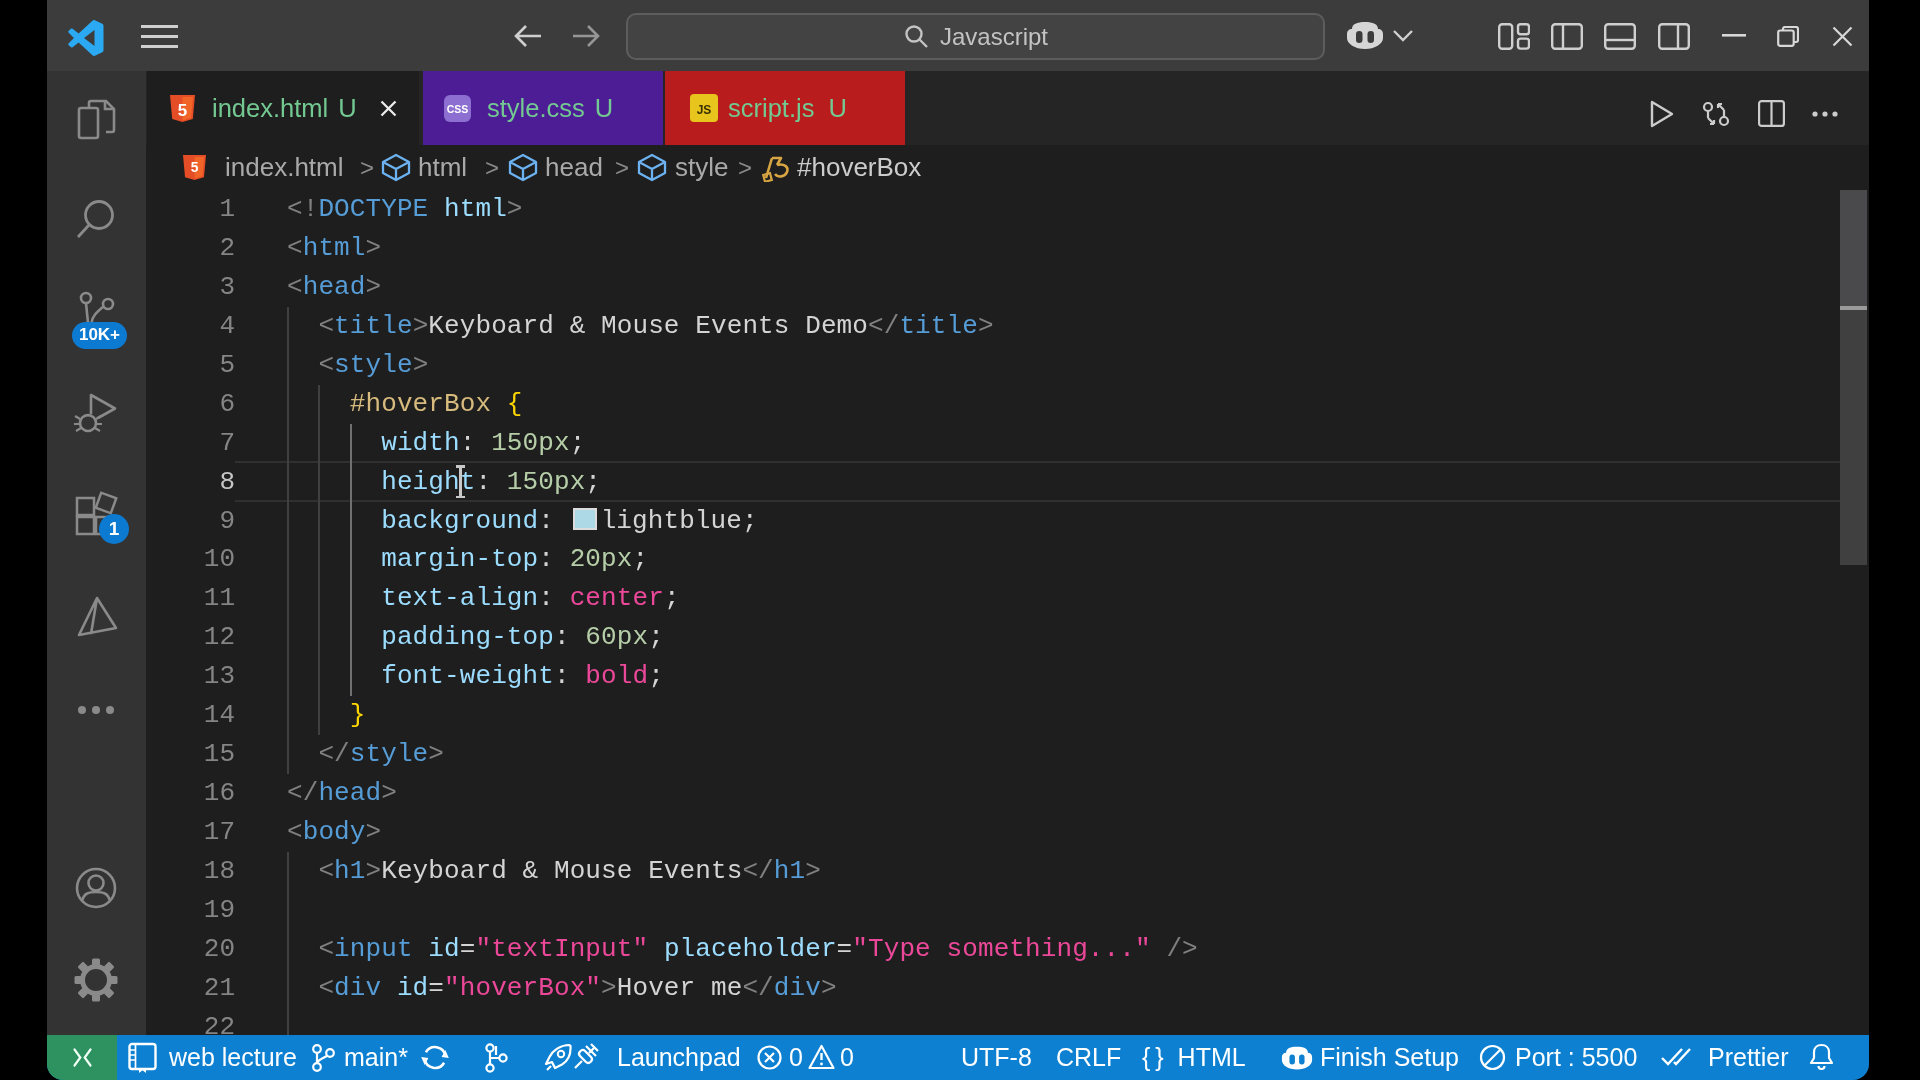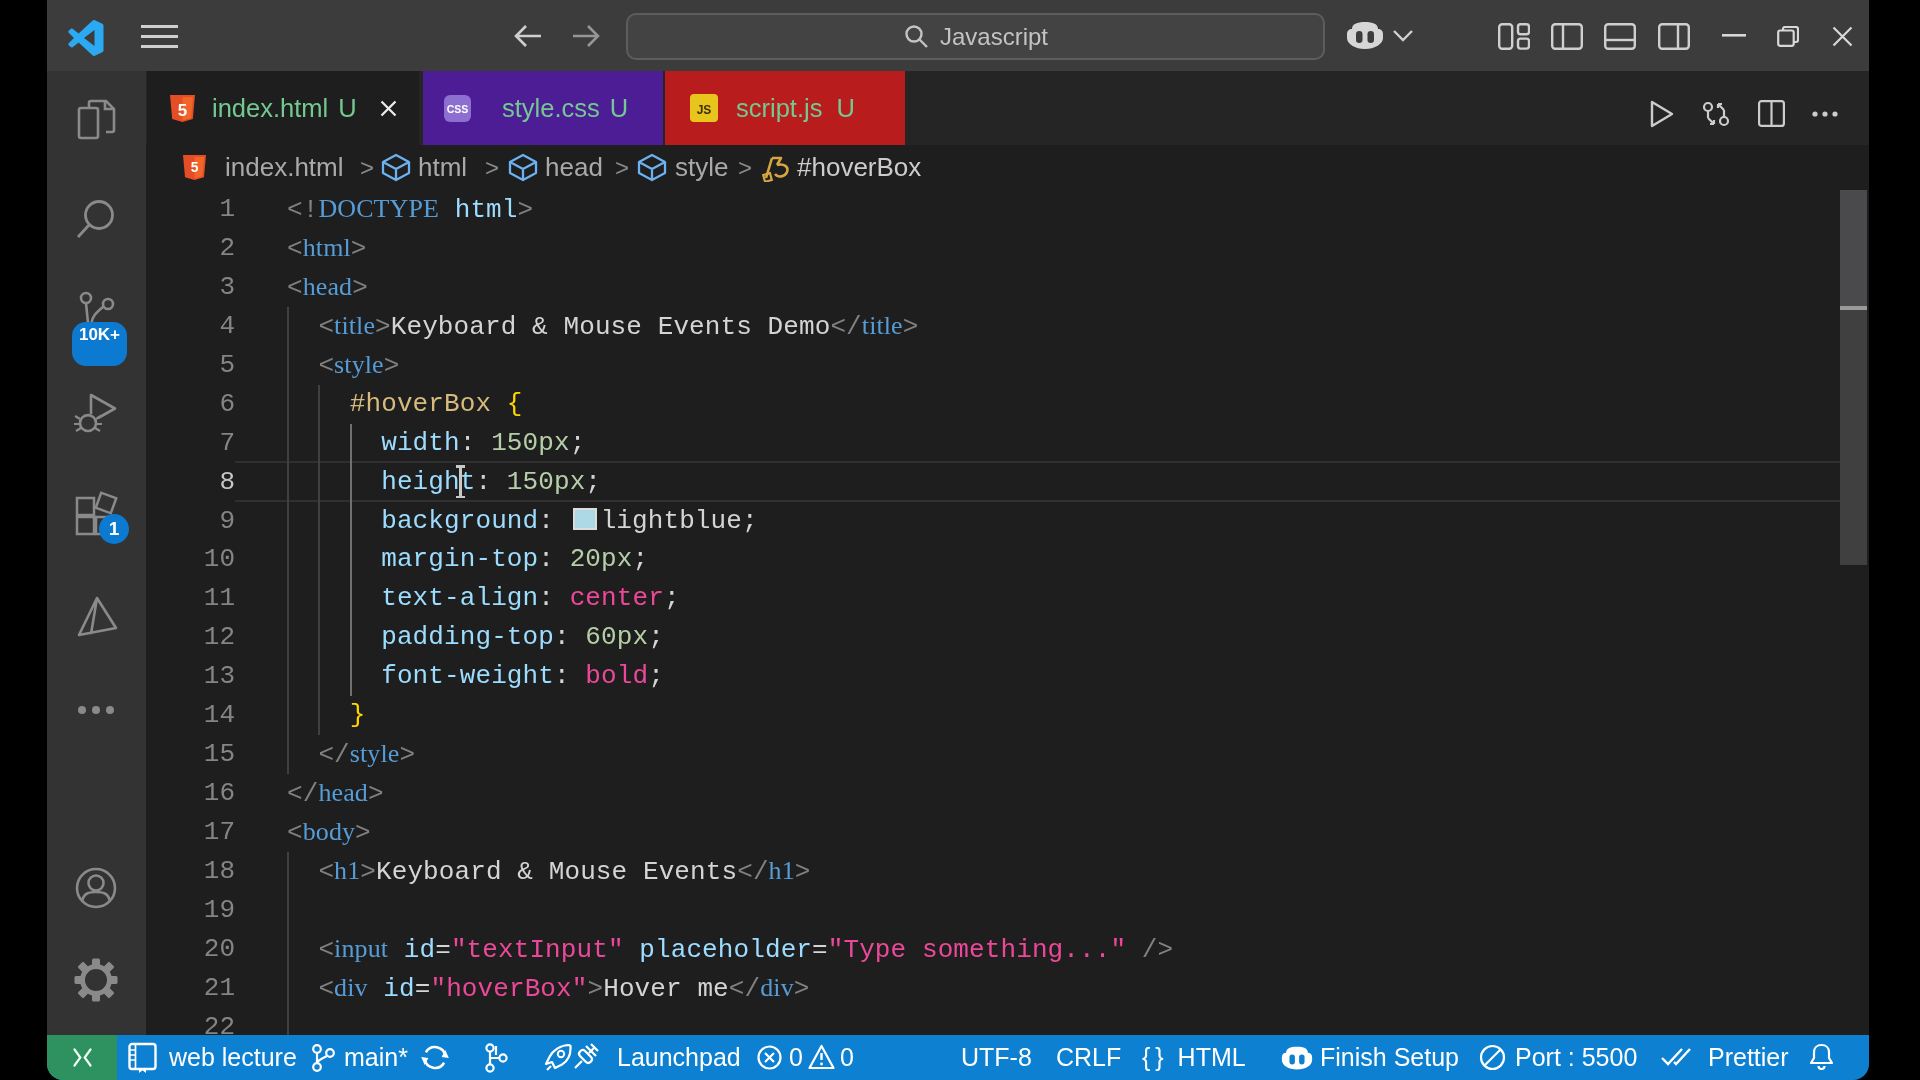--- a/index.html
+++ b/index.html
@@ -32,21 +32,21 @@
   .aicon { position:absolute; left:25px; width:48px; height:48px; }
 
   
   #editor { position:absolute; left:99px; top:190px; width:1723px; height:845px; background:#1e1e1e; overflow:hidden; }
   #gutter { position:absolute; left:0; top:0; width:89px; text-align:right;
             font-family:"Liberation Mono", monospace; font-size:26px; color:#858585; }
   #gutter div { height:38.95px; line-height:38.95px; }
   #code { position:absolute; left:141px; top:0; font-family:"Liberation Mono", monospace;
           font-size:26px; letter-spacing:0.1px; color:#d4d4d4; }
   #code div { height:38.95px; line-height:38.95px; white-space:pre; }
-  .g { color:#808080; } .b { color:#569cd6;font-family:Liberation Serif, serif; } .lb { color:#9cdcfe; }
+  .g { color:#808080; } .b { color:#569cd6; } .lb { color:#9cdcfe; }
   .s { color:#ec4899; } .n { color:#b5cea8; }
   .gd { color:#d7ba7d; } .br { color:#ffd700; }
   .guide { position:absolute; width:2px; background:#404040; }
   .guide.active { background:#707070; }
   .clb { position:absolute; left:89px; width:1632px; height:2px; background:#303030; }
   #swatch { display:inline-block; width:24px; height:22px; background:#add8e6;
             border:2px solid #dcdcdc; vertical-align:-2px; margin-left:3px; margin-right:4px; }
   #cursor { position:absolute; left:313px; top:275px; width:2.5px; height:33px; background:#c8c8c8; }
   #cursor:before, #cursor:after { content:""; position:absolute; left:-3px; width:9px; height:2.5px; background:#c8c8c8; }
   #cursor:before { top:0; } #cursor:after { bottom:0; }
@@ -133,29 +133,29 @@
         <span class="u">U</span>
       <svg style="margin-left:21px" width="21" height="21" viewBox="0 0 21 21">
           <path d="M3.5 3.5 L17.5 17.5 M17.5 3.5 L3.5 17.5" stroke="#ececec" stroke-width="2.3"></path>
         </svg>
     </div>
     <div class="tab" style="left:277px;width:240px;background:#4c1d95;">
       <svg style="margin-left:21px" width="27" height="27" viewBox="0 0 27 27">
         <rect width="27" height="27" rx="6" fill="#8c6fd0"></rect>
         <text x="13.5" y="18" font-size="10.5" font-weight="bold" fill="#fff" text-anchor="middle" font-family="Liberation Sans">CSS</text>
       </svg>
-      <span style="margin-left:31px">style.css</span>
+      <span style="margin-left:16px">style.css</span>
         <span class="u">U</span>
     </div>
     <div class="tab" style="left:519px;width:240px;background:#b91c1c;">
       <svg style="margin-left:25px" width="28" height="28" viewBox="0 0 28 28">
         <rect width="28" height="28" rx="4" fill="#e8c51c"></rect>
         <text x="14" y="19.5" font-size="12" font-weight="bold" fill="#3b3001" text-anchor="middle" font-family="Liberation Sans">JS</text>
       </svg>
-      <span style="margin-left:18px">script.js</span>
+      <span style="margin-left:10px">script.js</span>
         <span class="u" style="margin-left:14px">U</span>
     </div>
     <svg class="abs" style="left:1503px;top:29px" width="26" height="28" viewBox="0 0 26 28">
       <path d="M3 2 L23 14 L3 26 Z" fill="none" stroke="#cccccc" stroke-width="2.4" stroke-linejoin="round"></path>
     </svg>
     <svg class="abs" style="left:1556px;top:29px" width="28" height="28" viewBox="0 0 28 28">
       <circle cx="6" cy="7" r="4" fill="none" stroke="#cccccc" stroke-width="2.2"></circle>
       <circle cx="22" cy="21" r="4" fill="none" stroke="#cccccc" stroke-width="2.2"></circle>
       <path d="M6 11 V18 M6 18 L12 24 M12 24 L8 24 M12 24 L12 20" fill="none" stroke="#cccccc" stroke-width="2.2"></path>
       <path d="M22 17 V10 M22 10 L16 4 M16 4 L20 4 M16 4 L16 8" fill="none" stroke="#cccccc" stroke-width="2.2"></path>
@@ -249,21 +249,21 @@
           <rect x="2.5" y="20" width="8" height="8" rx="1.5"></rect>
           <rect x="37.5" y="20" width="8" height="8" rx="1.5"></rect>
           <rect x="7" y="7" width="8" height="8" rx="1.5" transform="rotate(45 11 11)"></rect>
           <rect x="33" y="7" width="8" height="8" rx="1.5" transform="rotate(-45 37 11)"></rect>
           <rect x="7" y="33" width="8" height="8" rx="1.5" transform="rotate(-45 11 37)"></rect>
           <rect x="33" y="33" width="8" height="8" rx="1.5" transform="rotate(45 37 37)"></rect>
         </g>
         <circle cx="24" cy="24" r="6" fill="#333333"></circle>
       </g>
     </svg>
-    <div class="abs" style="left:25px;top:251px;width:55px;height:44px;border-radius:14px;background:#0d7ad1;color:#fff;font-size:17px;font-weight:bold;text-align:center;line-height:26px;">10K+</div>
+    <div class="abs" style="left:25px;top:251px;width:55px;height:27px;border-radius:14px;background:#0d7ad1;color:#fff;font-size:17px;font-weight:bold;text-align:center;line-height:26px;">10K+</div>
     <div class="abs" style="left:52px;top:443px;width:30px;height:30px;border-radius:50%;background:#0d7ad1;color:#fff;font-size:19px;font-weight:bold;text-align:center;line-height:30px;">1</div>
   </div>
   <div id="editor">
     <div class="clb" style="top:271px"></div>
     <div class="clb" style="top:310px"></div>
     <div class="guide" style="left:141px;top:116.8px;height:467.4px"></div>
     <div class="guide" style="left:141px;top:662.2px;height:183px"></div>
     <div class="guide" style="left:172.4px;top:194.8px;height:350.5px"></div>
     <div class="guide active" style="left:203.8px;top:233.7px;height:272.7px"></div>
     <div id="gutter">

